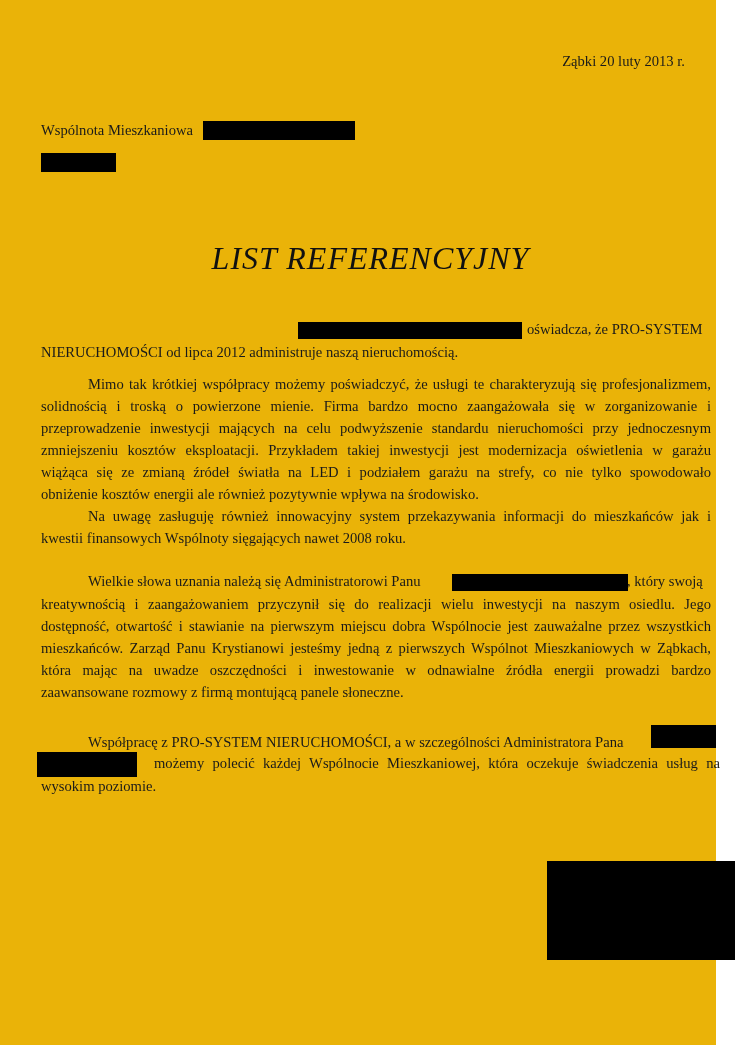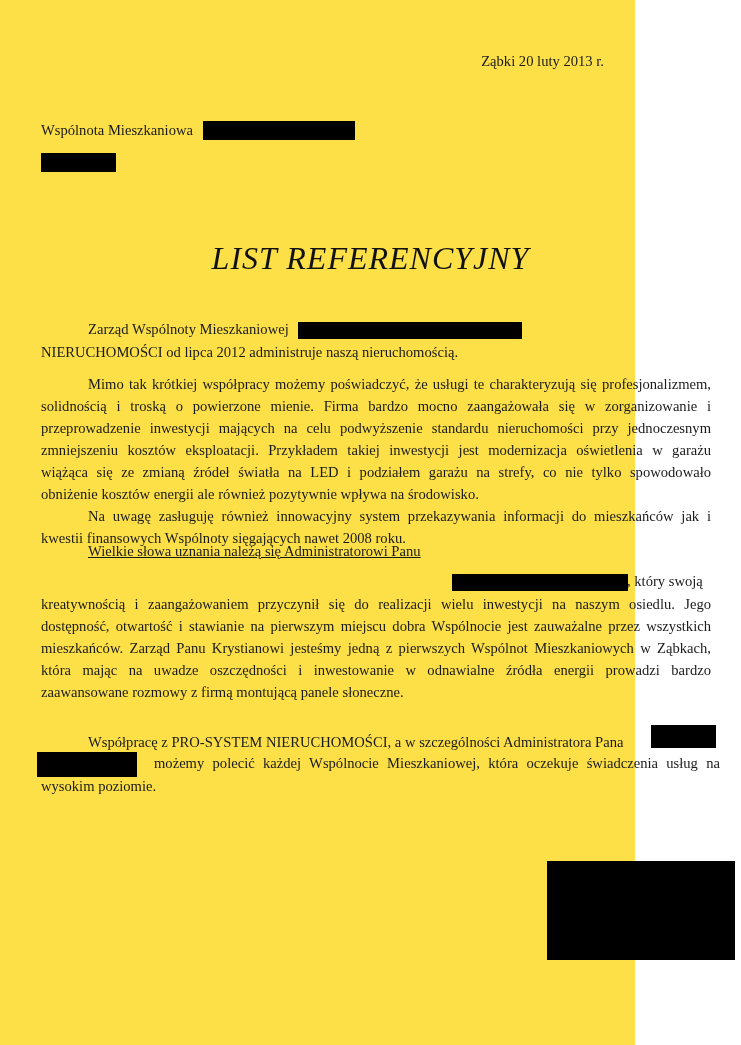--- a/index.html
+++ b/index.html
@@ -1,20 +1,20 @@
 <!DOCTYPE html>
 <html><head>
 <meta charset="utf-8">
 <style>
   html, body { margin: 0; padding: 0; }
   body {
     width: 741px; height: 1045px; background: #ffffff; position: relative; overflow: hidden;
     font-family: "Liberation Serif", "DejaVu Serif", serif; color: #1a1a1a;
   }
-  .page { position: absolute; left: 0; top: 0; width: 635px; height: 1045px; background: #fde047; }
+  .page { position: absolute; left: 0; top: 0; width: 716px; height: 1045px; background: #eab308; }
   .abs { position: absolute; white-space: nowrap; }
   .txt { font-size: 14.6px; line-height: 22px; }
   .redact { position: absolute; background: #000; }
   .title {
     position: absolute; left: 0; width: 741px; top: 240px; text-align: center;
     font-family: "Liberation Serif", "DejaVu Serif", serif;
     font-weight: normal; font-style: italic; font-size: 32px; letter-spacing: 1px; color: #111;
   }
   .para { position: absolute; left: 41px; width: 670px; font-size: 14.6px; line-height: 22px; text-align: justify; }
   .para .line { display: block; text-align: justify; text-align-last: justify; height: 22px; white-space: nowrap; }
@@ -26,39 +26,39 @@
 <div class="page">
 
   <div class="abs txt" style="right: 31px; top: 50px;">Ząbki 20 luty 2013 r.</div>
 
   <div class="abs txt" style="left: 41px; top: 119px;">Wspólnota Mieszkaniowa</div>
   <div class="redact" style="left: 203px; top: 121px; width: 152px; height: 19px;"></div>
   <div class="redact" style="left: 41px; top: 153px; width: 75px; height: 19px;"></div>
 
   <div class="title">LIST REFERENCYJNY</div>
 
-  <div class="abs txt" style="left: 88px; top: 318px;">Zarząd Wspólnoty Mieszkaniowej</div>
   <div class="redact" style="left: 298px; top: 322px; width: 224px; height: 17px;"></div>
+  <div class="abs txt" style="left: 527px; top: 318px;">oświadcza, że PRO-SYSTEM</div>
   <div class="abs txt" style="left: 41px; top: 341px;">NIERUCHOMOŚCI od lipca 2012 administruje naszą nieruchomością.</div>
 
   <div class="para" style="top: 373px;">
     <span class="line" style="padding-left: 47px;">Mimo tak krótkiej współpracy możemy poświadczyć, że usługi te charakteryzują się profesjonalizmem,</span>
     <span class="line">solidnością i troską o powierzone mienie. Firma bardzo mocno zaangażowała się w zorganizowanie i</span>
     <span class="line">przeprowadzenie inwestycji mających na celu podwyższenie standardu nieruchomości przy jednoczesnym</span>
     <span class="line">zmniejszeniu kosztów eksploatacji. Przykładem takiej inwestycji jest modernizacja oświetlenia w garażu</span>
     <span class="line">wiążąca się ze zmianą źródeł światła na LED i podziałem garażu na strefy, co nie tylko spowodowało</span>
     <span class="line last">obniżenie kosztów energii ale również pozytywnie wpływa na środowisko.</span>
   </div>
 
   <div class="para" style="top: 505px;">
     <span class="line" style="padding-left: 47px;">Na uwagę zasługuję również innowacyjny system przekazywania informacji do mieszkańców jak i</span>
     <span class="line last">kwestii finansowych Wspólnoty sięgających nawet 2008 roku.</span>
   </div>
 
-  <div class="abs txt" style="left: 88px; top: 540px; text-decoration: underline;">Wielkie słowa uznania należą się Administratorowi Panu</div>
+  <div class="abs txt" style="left: 88px; top: 570px;">Wielkie słowa uznania należą się Administratorowi Panu</div>
   <div class="redact" style="left: 452px; top: 574px; width: 176px; height: 17px;"></div>
   <div class="abs txt" style="left: 627px; top: 570px;">, który swoją</div>
   <div class="para" style="top: 593px;">
     <span class="line">kreatywnością i zaangażowaniem przyczynił się do realizacji wielu inwestycji na naszym osiedlu. Jego</span>
     <span class="line">dostępność, otwartość i stawianie na pierwszym miejscu dobra Wspólnocie jest zauważalne przez wszystkich</span>
     <span class="line">mieszkańców.  Zarząd Panu Krystianowi jesteśmy jedną z pierwszych Wspólnot Mieszkaniowych w Ząbkach,</span>
     <span class="line">która mając na uwadze oszczędności i inwestowanie w odnawialne źródła energii prowadzi bardzo</span>
     <span class="line last">zaawansowane rozmowy z firmą montującą panele słoneczne.</span>
   </div>
 

